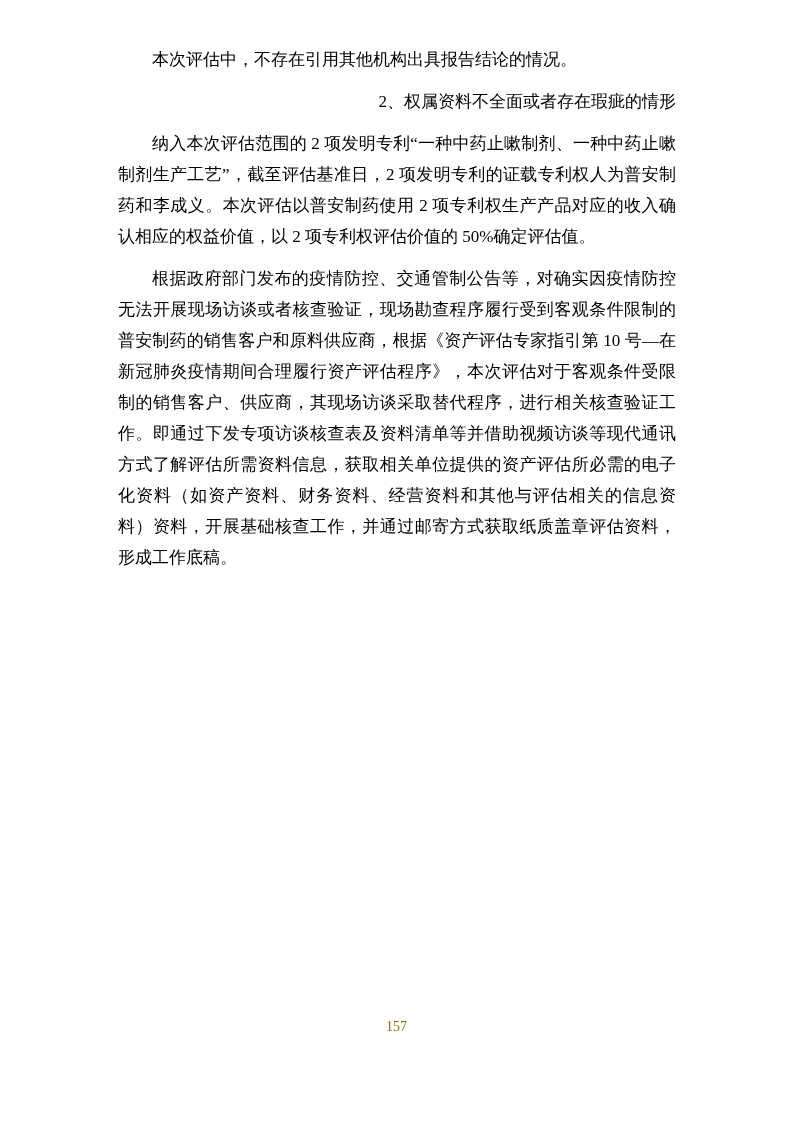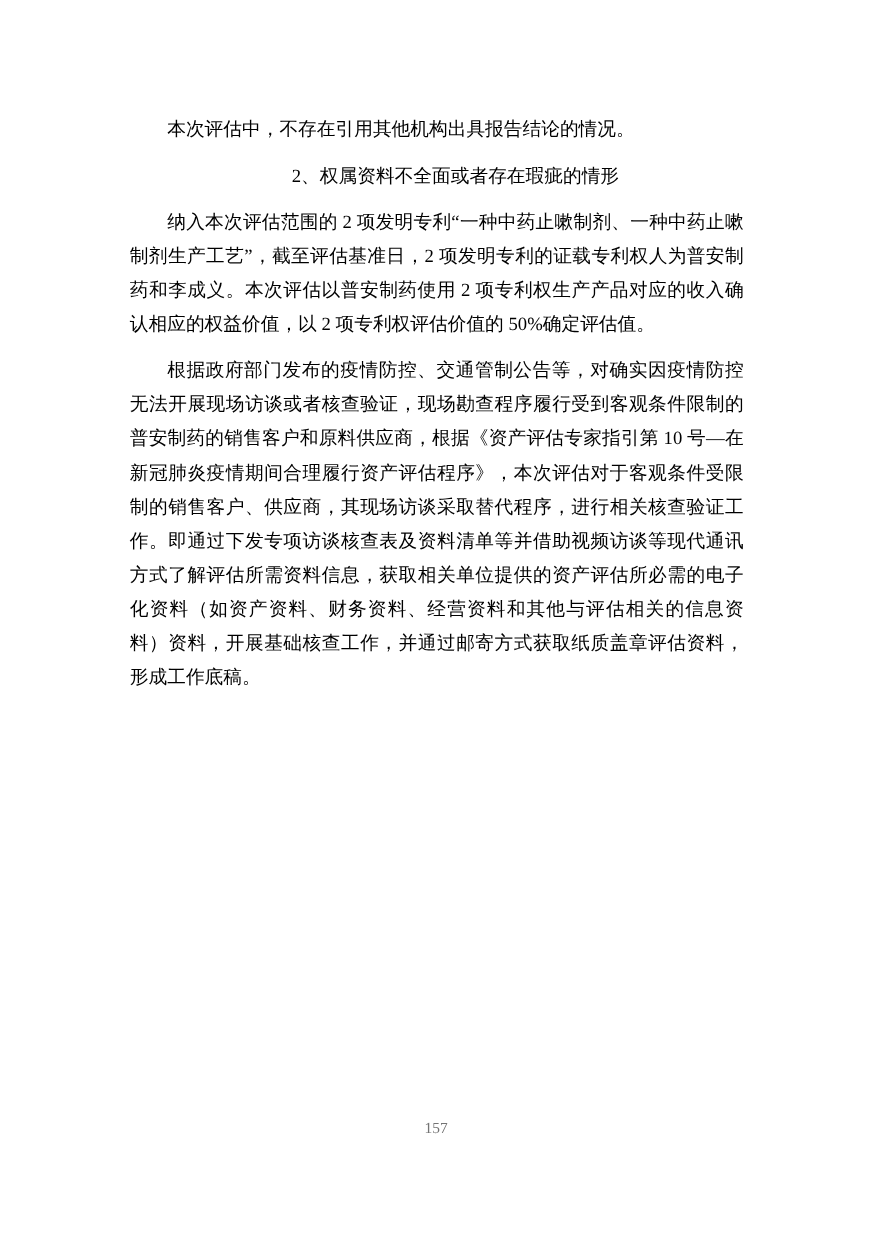--- a/index.html
+++ b/index.html
@@ -16,44 +16,44 @@
     color: #000000;
   }
   .page {
     position: absolute;
     top: 0;
     left: 0;
     width: 793px;
     height: 892px;
     background: #ffffff;
     box-sizing: border-box;
-    padding: 102px 117px 0 118px;
+    padding: 44px 117px 0 118px;
   }
   .para, .heading {
     margin: 0 0 11px 0;
     font-size: 17px;
     line-height: 31px;
     text-align: justify;
     text-indent: 2em;
     word-break: break-all;
     font-weight: normal;
     color: #000000;
   }
   .heading {
-    text-align: center;
+    text-align: right;
   }
   .page-number {
     position: absolute;
     top: 1018px;
     left: 0;
     width: 793px;
     text-align: center;
     font-size: 14px;
     line-height: 18px;
-    color: #737373;
+    color: #a16207;
   }
 </style>
 </head>
 <body>
 
 <div class="page">
   <p class="para">本次评估中，不存在引用其他机构出具报告结论的情况。</p>
   <p class="heading">2、权属资料不全面或者存在瑕疵的情形</p>
   <p class="para">纳入本次评估范围的 2 项发明专利“一种中药止嗽制剂、一种中药止嗽制剂生产工艺”，截至评估基准日，2 项发明专利的证载专利权人为普安制药和李成义。本次评估以普安制药使用 2 项专利权生产产品对应的收入确认相应的权益价值，以 2 项专利权评估价值的 50%确定评估值。</p>
   <p class="para">根据政府部门发布的疫情防控、交通管制公告等，对确实因疫情防控无法开展现场访谈或者核查验证，现场勘查程序履行受到客观条件限制的普安制药的销售客户和原料供应商，根据《资产评估专家指引第 10 号—在新冠肺炎疫情期间合理履行资产评估程序》，本次评估对于客观条件受限制的销售客户、供应商，其现场访谈采取替代程序，进行相关核查验证工作。即通过下发专项访谈核查表及资料清单等并借助视频访谈等现代通讯方式了解评估所需资料信息，获取相关单位提供的资产评估所必需的电子化资料（如资产资料、财务资料、经营资料和其他与评估相关的信息资料）资料，开展基础核查工作，并通过邮寄方式获取纸质盖章评估资料，形成工作底稿。</p>

